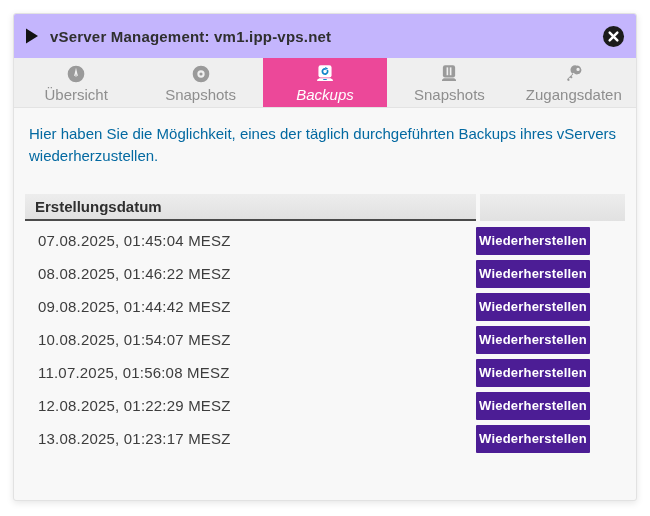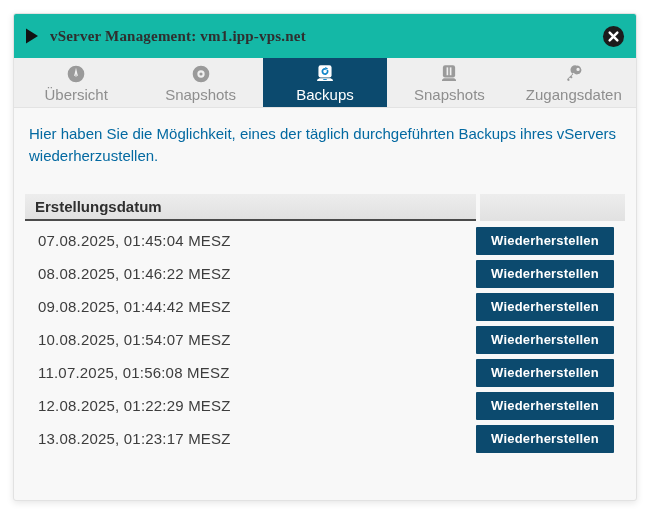--- a/index.html
+++ b/index.html
@@ -18,25 +18,24 @@
     border-radius: 3px;
     box-shadow: 0 2px 7px rgba(0,0,0,0.10);
     display: flex;
     flex-direction: column;
     overflow: hidden;
   }
   
   .titlebar {
     flex: none;
     height: 44px;
-    background: #14b8a6;
+    background: #c4b5fd;
     display: flex;
     align-items: center;
     padding: 0 11px;
-    font-family: Liberation Serif, serif;
   }
   .play-icon { width: 14px; height: 16px; display: flex; align-items: center; }
   .title {
     margin-left: 11px;
     font-size: 15px;
     font-weight: bold;
     color: #2f2f2f;
     letter-spacing: 0.2px;
   }
   .close-btn {
@@ -60,21 +59,21 @@
     flex-direction: column;
     align-items: center;
     justify-content: center;
     gap: 2px;
     color: #8e8e8e;
     font-size: 15px;
     cursor: pointer;
     user-select: none;
   }
   .tab .ticon { height: 21px; display: flex; align-items: flex-end; color: #9a9a9a; }
-  .tab.active { background: #0c4a6e; color: #ffffff; }
+  .tab.active { background: #ec4899; color: #ffffff; font-style: italic; }
   .tab.active .ticon { color: #ffffff; }
   
   .content {
     flex: 1;
     padding: 13px 11px 0 11px;
     display: flex;
     flex-direction: column;
   }
   .description {
     font-size: 15px;
@@ -105,23 +104,23 @@
   .row { display: flex; align-items: center; height: 33px; }
   .row-date {
     flex: 1;
     padding-left: 13px;
     font-size: 15px;
     color: #3d3d3d;
     letter-spacing: 0.2px;
   }
   .row-action { width: 149px; flex: none; display: flex; }
   .restore-btn {
-    width: 138px;
+    width: 114px;
     height: 28px;
-    background: #0c4a6e;
+    background: #4c1d95;
     border: none;
     border-radius: 1px;
     color: #ffffff;
     font-family: inherit;
     font-size: 13px;
     font-weight: bold;
     letter-spacing: 0.2px;
     cursor: pointer;
   }
 </style>

